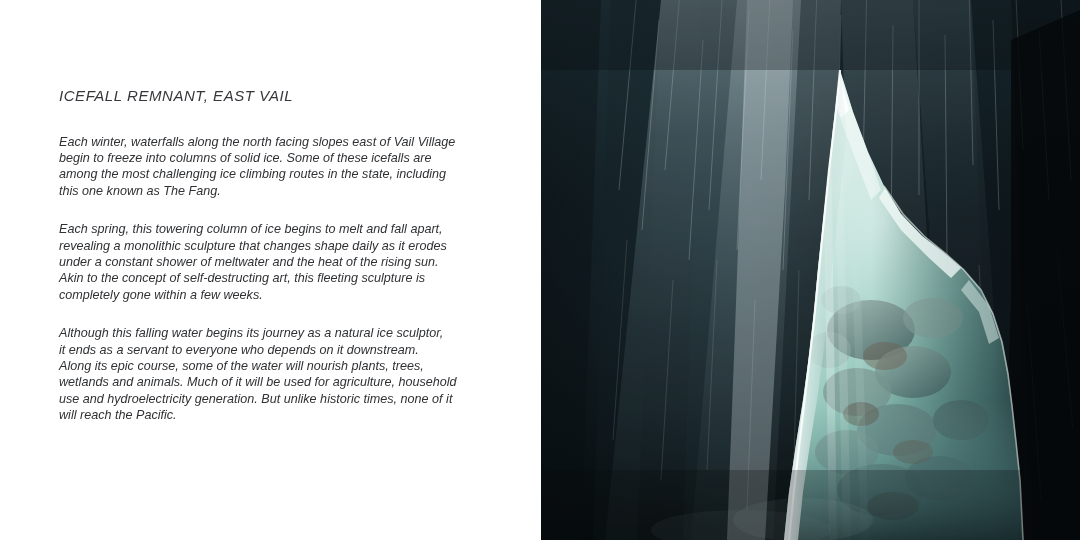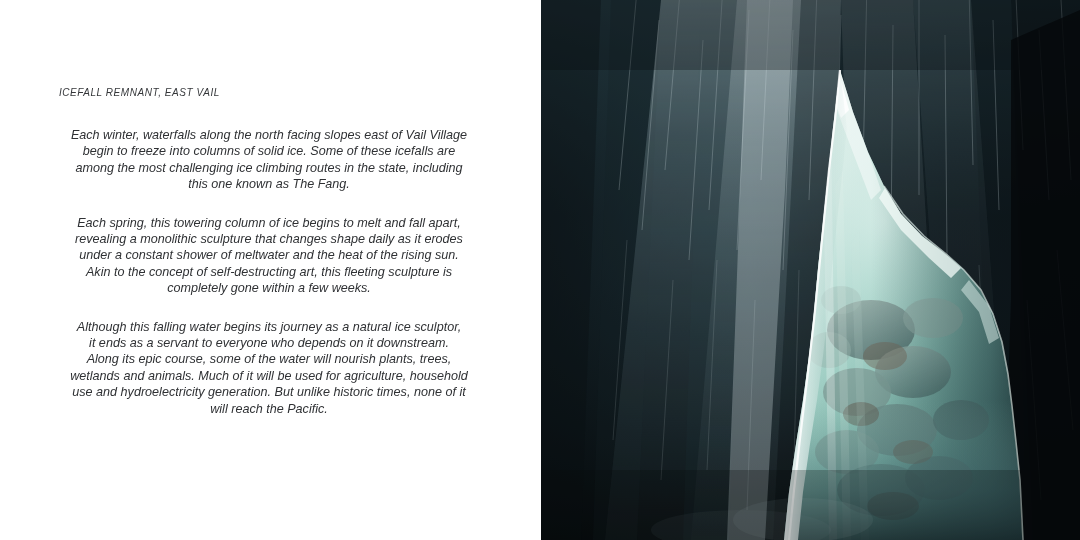--- a/index.html
+++ b/index.html
@@ -29,37 +29,36 @@
   }
   .text-block {
     position: absolute;
     left: 59px;
     top: 86px;
     width: 420px;
   }
   .caption-title {
     font-family: "Liberation Sans", sans-serif;
     font-style: italic;
-    font-size: 10px;
+    font-size: 15px;
     letter-spacing: 0.55px;
     color: #35373a;
     margin: 0 0 28px 0;
     font-weight: 400;
     line-height: 1.3;
   }
   .body-para {
     font-family: "Liberation Sans", sans-serif;
     font-style: italic;
     font-size: 12.6px;
     line-height: 16.4px;
     color: #2f3134;
     margin: 0 0 22px 0;
     font-weight: 400;
     white-space: pre-line;
-    text-align: center;
   }
   .body-para:last-child { margin-bottom: 12px; }
 
   
   .photo-panel {
     position: relative;
     width: 539px;
     height: 540px;
     overflow: hidden;
     background: #0a1013;

